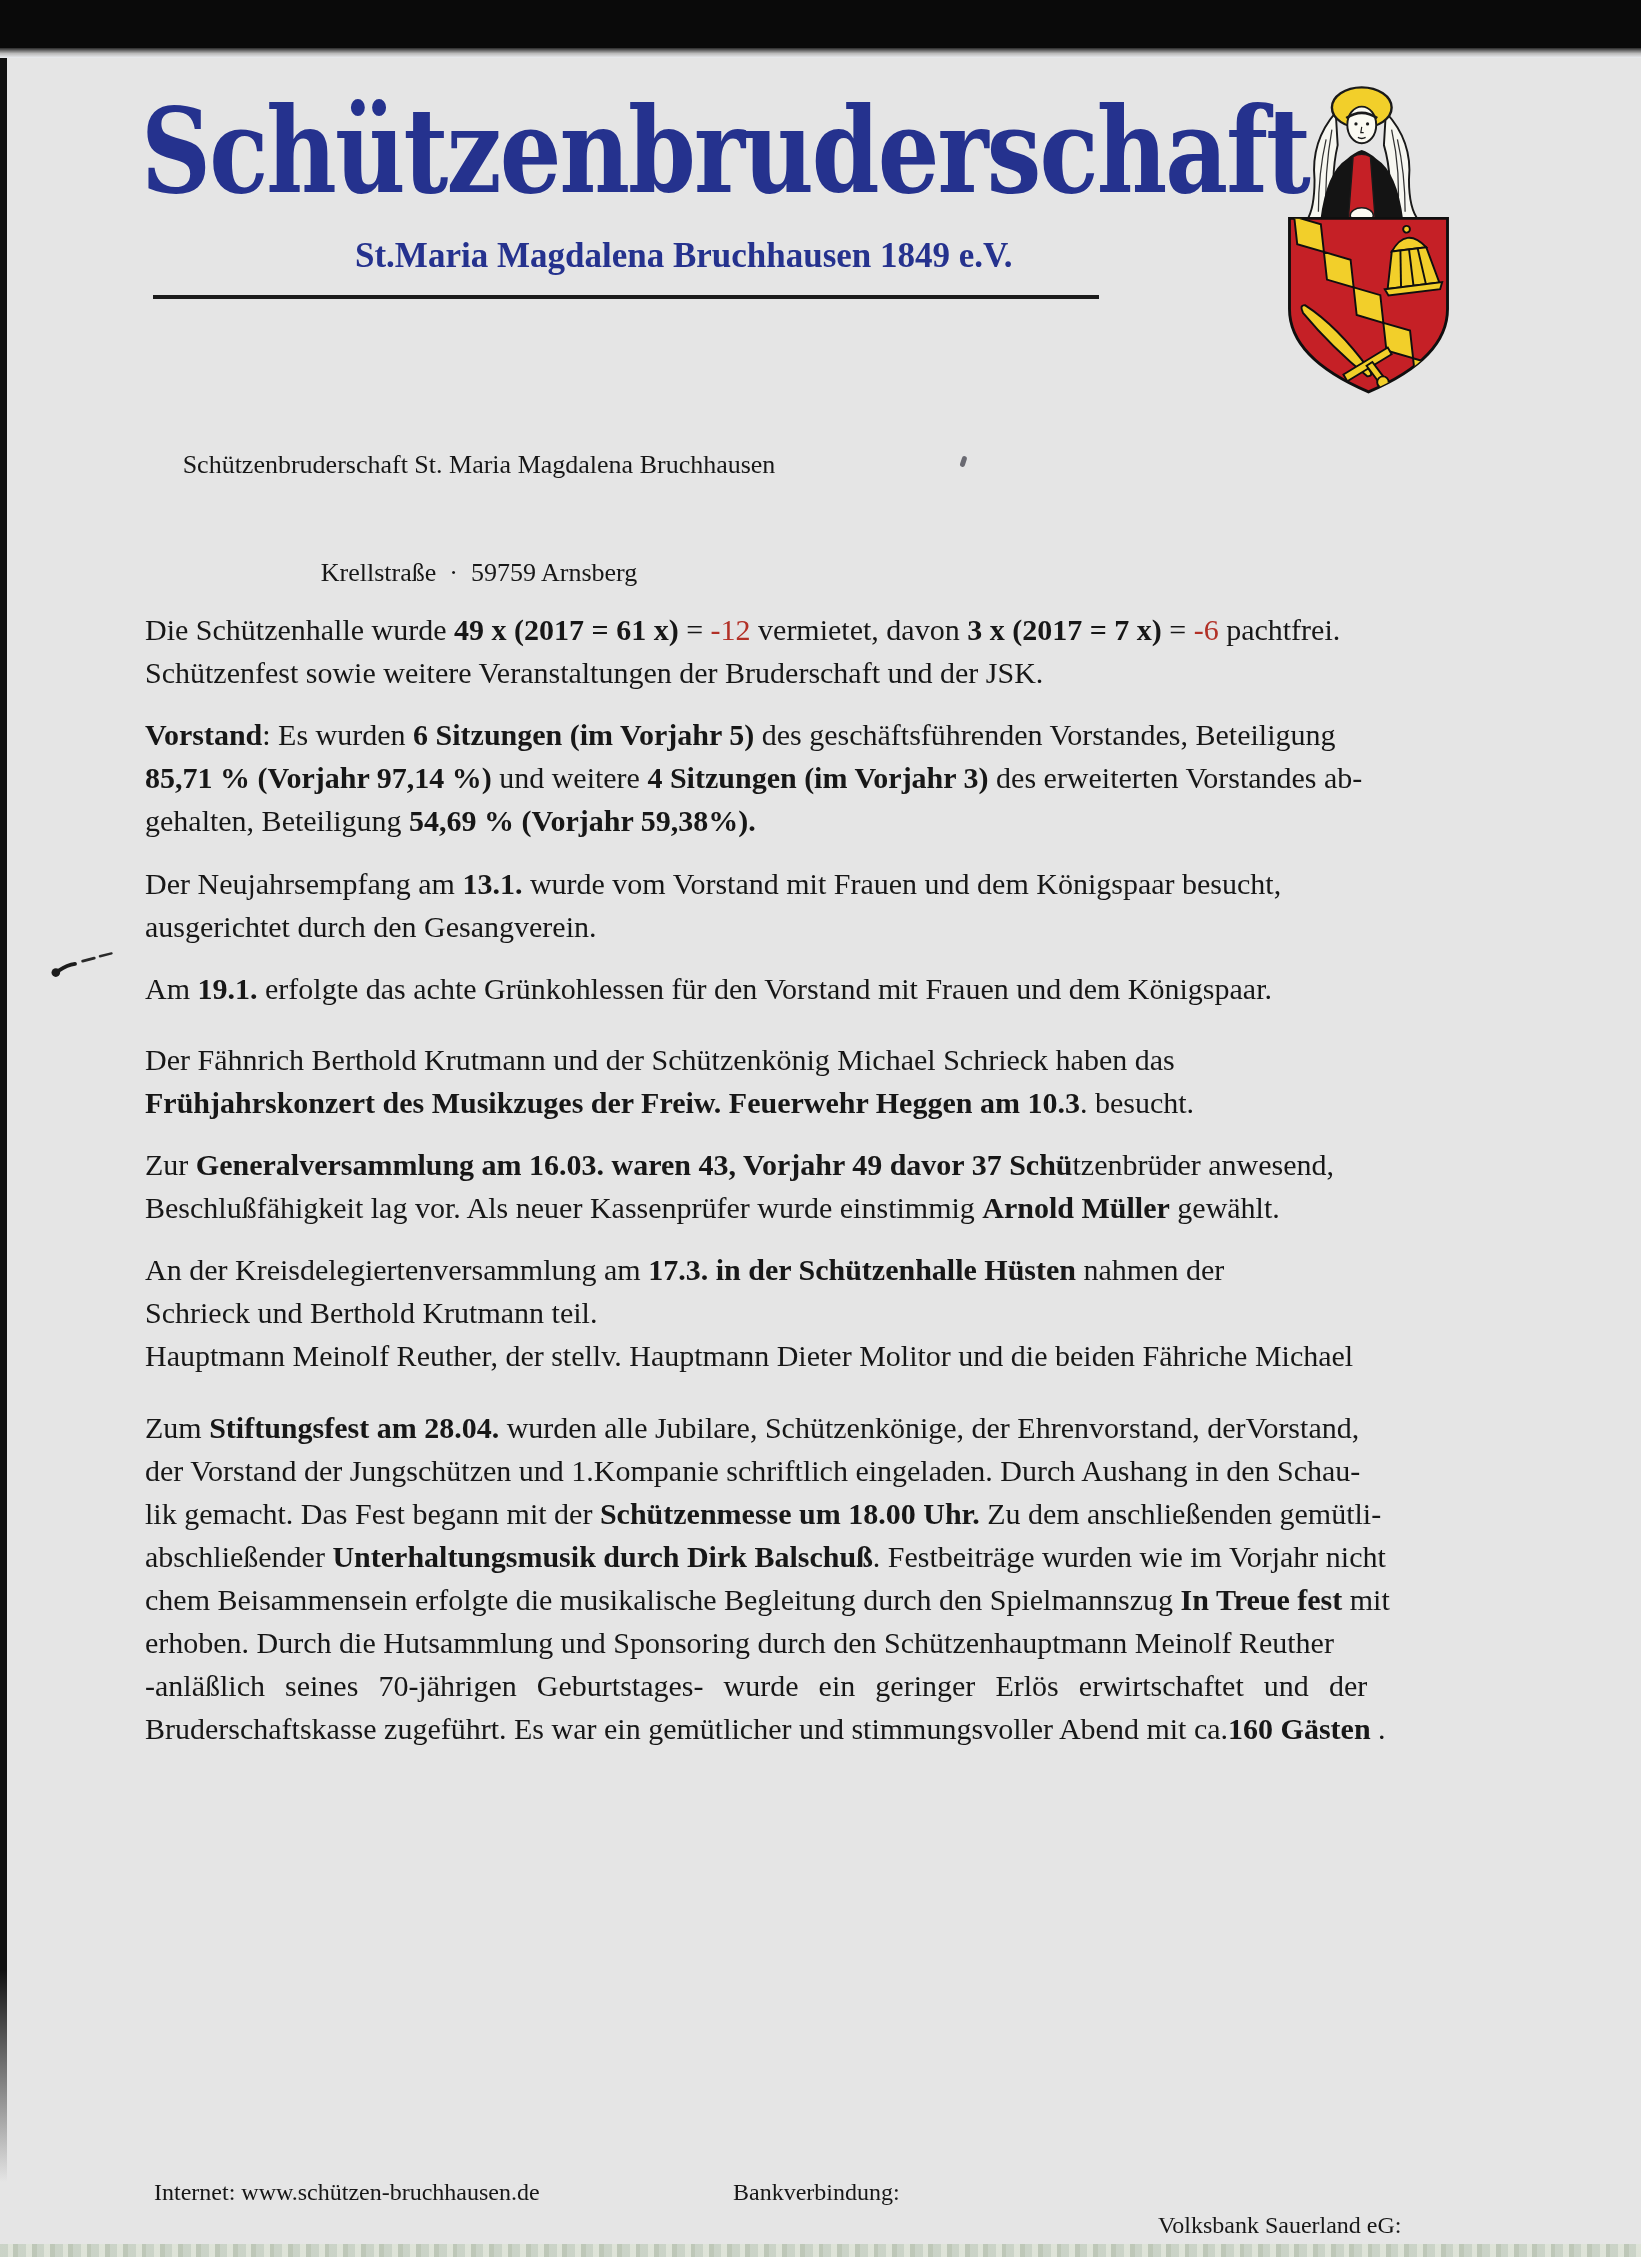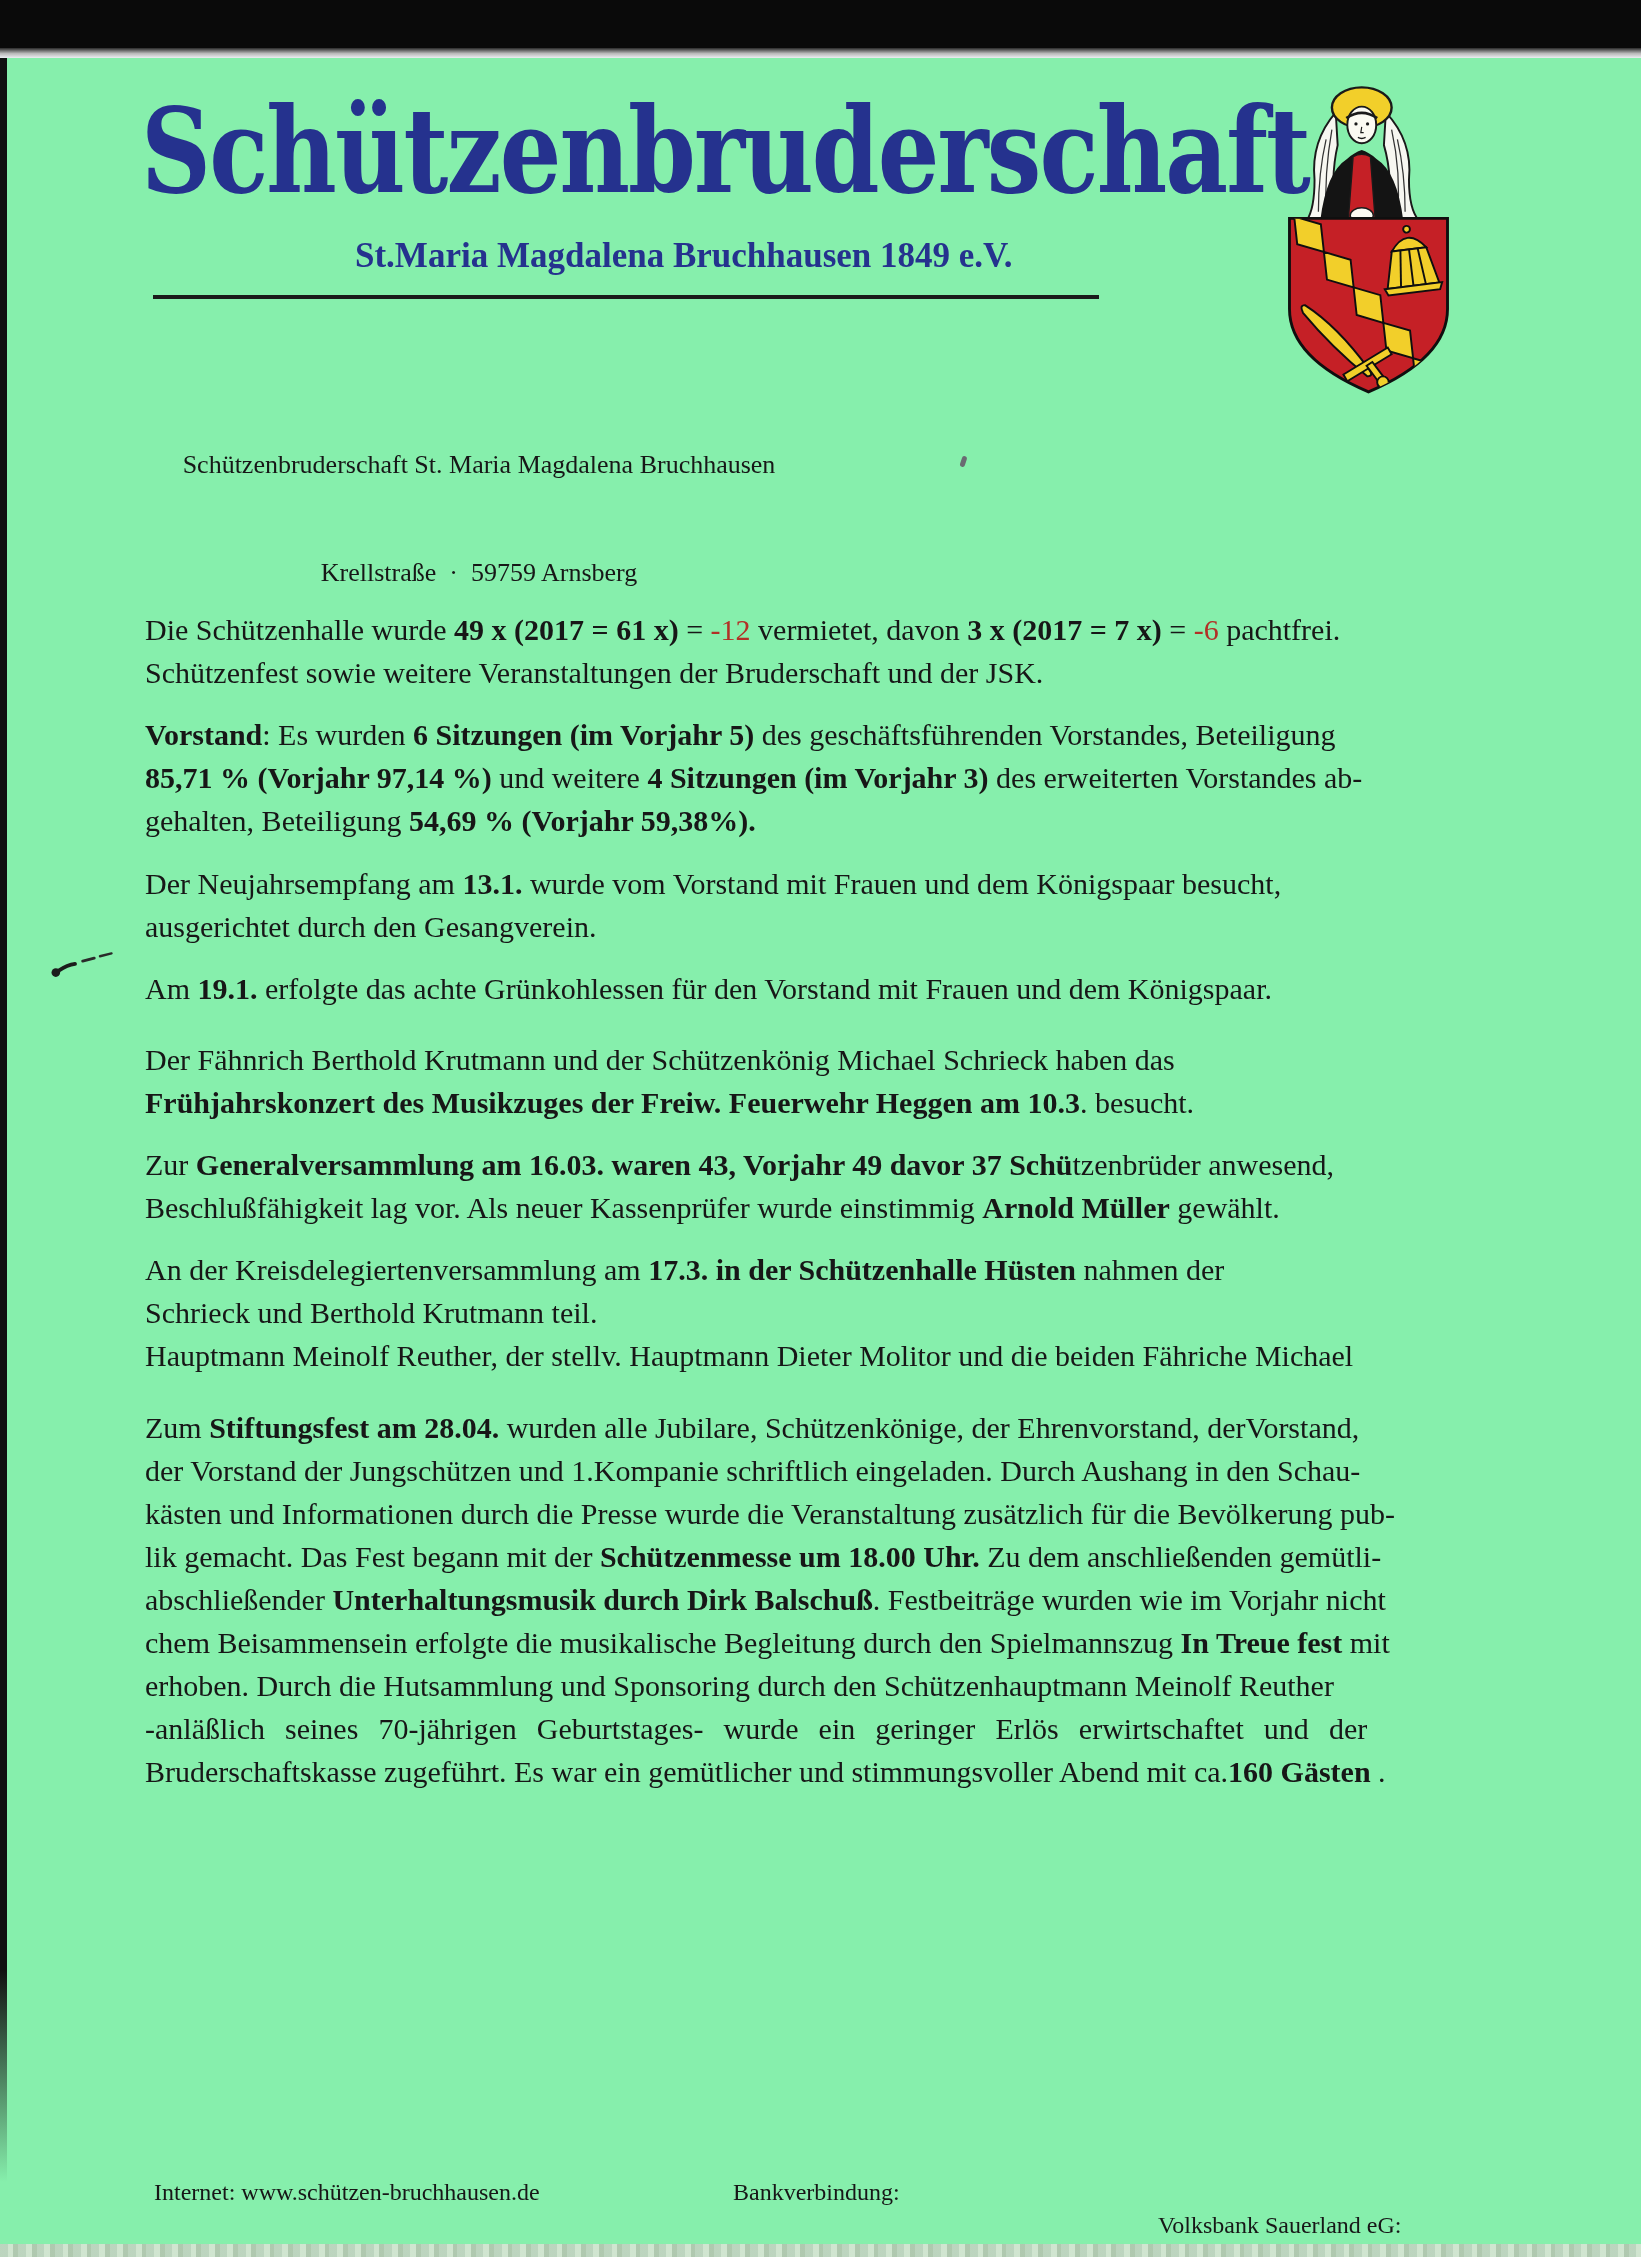--- a/index.html
+++ b/index.html
@@ -1,18 +1,18 @@
 <!DOCTYPE html>
 <html style="--title-blue: #25328e; --accent-red: #b23026; --shield-red: #c52026; --shield-yellow: #f2cf2a;"><head>
 <meta charset="utf-8">
 <style>
   html,body{margin:0;padding:0;background:#3a3a3a;}
   .sheet{
     position:relative;width:1641px;height:2257px;margin:0 auto;
-    background:#86efac;overflow:hidden;
+    background:#e5e5e5;overflow:hidden;
     font-family:"Liberation Serif",serif;color:#171717;
   }
   
   .scan-top{position:absolute;top:0;left:0;width:1641px;height:48px;background:#0a0a0a;}
   .scan-top-fade{position:absolute;top:48px;left:0;width:1641px;height:9.7px;
     background:linear-gradient(#2a2a2a,#b9b9b9 55%,#eceef2);}
   .scan-left{position:absolute;top:58px;left:0;width:6.8px;height:2124px;
     background:linear-gradient(#101010 90%,rgba(16,16,16,0));}
   .scan-bottom{position:absolute;bottom:0;left:0;width:1641px;height:13.5px;opacity:.85;
     background:repeating-linear-gradient(90deg,#c6d0c2 0 7.7px,#dde3d6 7.7px 13.5px,#b7c2b0 13.5px 18.3px);}
@@ -162,21 +162,20 @@
         <div class="tline"><span>Beschlußfähigkeit lag vor. Als neuer Kassenprüfer wurde einstimmig </span><span class="b">Arnold Müller</span><span> gewählt.</span></div>
       </div>
       <div class="para">
         <div class="tline"><span>An der Kreisdelegiertenversammlung am </span><span class="b">17.3. in der Schützenhalle Hüsten</span><span> nahmen der</span></div>
         <div class="tline"><span>Schrieck und Berthold Krutmann teil.</span></div>
         <div class="tline"><span>Hauptmann Meinolf Reuther, der stellv. Hauptmann Dieter Molitor und die beiden Fähriche Michael</span></div>
       </div>
       <div class="para" style="margin-top: 29px;">
         <div class="tline"><span>Zum </span><span class="b">Stiftungsfest am 28.04.</span><span> wurden alle Jubilare, Schützenkönige, der Ehrenvorstand, derVorstand,</span></div>
         <div class="tline"><span>der Vorstand der Jungschützen und 1.Kompanie schriftlich eingeladen. Durch Aushang in den Schau-</span></div>
-        <div class="tline"><span>kästen und Informationen durch die Presse wurde die Veranstaltung zusätzlich für die Bevölkerung pub-</span></div>
         <div class="tline"><span>lik gemacht. Das Fest begann mit der </span><span class="b">Schützenmesse um 18.00 Uhr.</span><span> Zu dem anschließenden gemütli-</span></div>
         <div class="tline"><span>abschließender </span><span class="b">Unterhaltungsmusik durch Dirk Balschuß</span><span>. Festbeiträge wurden wie im Vorjahr nicht</span></div>
         <div class="tline"><span>chem Beisammensein erfolgte die musikalische Begleitung durch den Spielmannszug </span><span class="b">In Treue fest</span><span> mit</span></div>
         <div class="tline"><span>erhoben. Durch die Hutsammlung und Sponsoring durch den Schützenhauptmann Meinolf Reuther</span></div>
         <div class="tline just"><span>-anläßlich seines 70-jährigen Geburtstages- wurde ein geringer Erlös erwirtschaftet und der</span></div>
         <div class="tline"><span>Bruderschaftskasse zugeführt. Es war ein gemütlicher und stimmungsvoller Abend mit ca.</span><span class="b">160 Gästen</span><span> .</span></div>
       </div>
     </div>
 
   <div class="footer">

